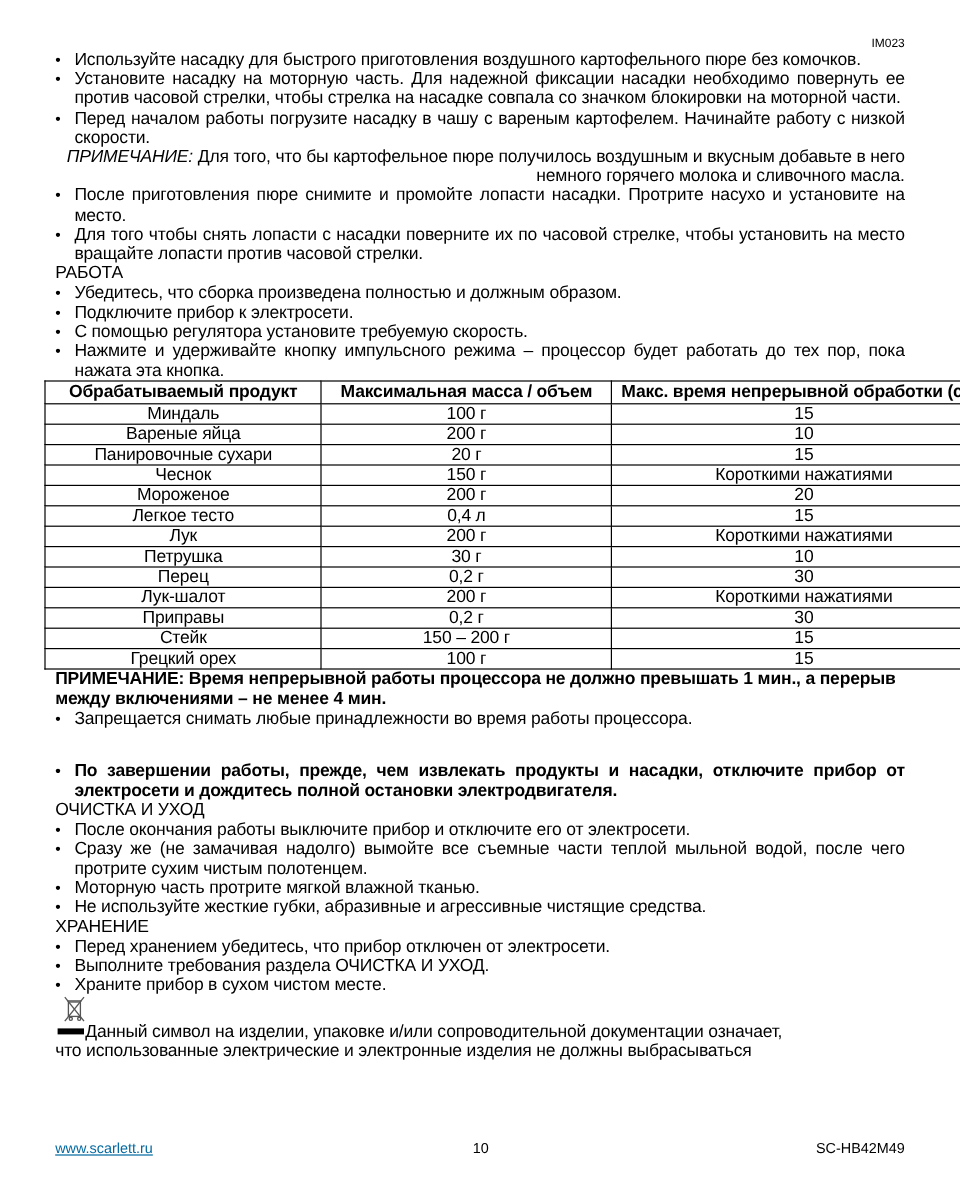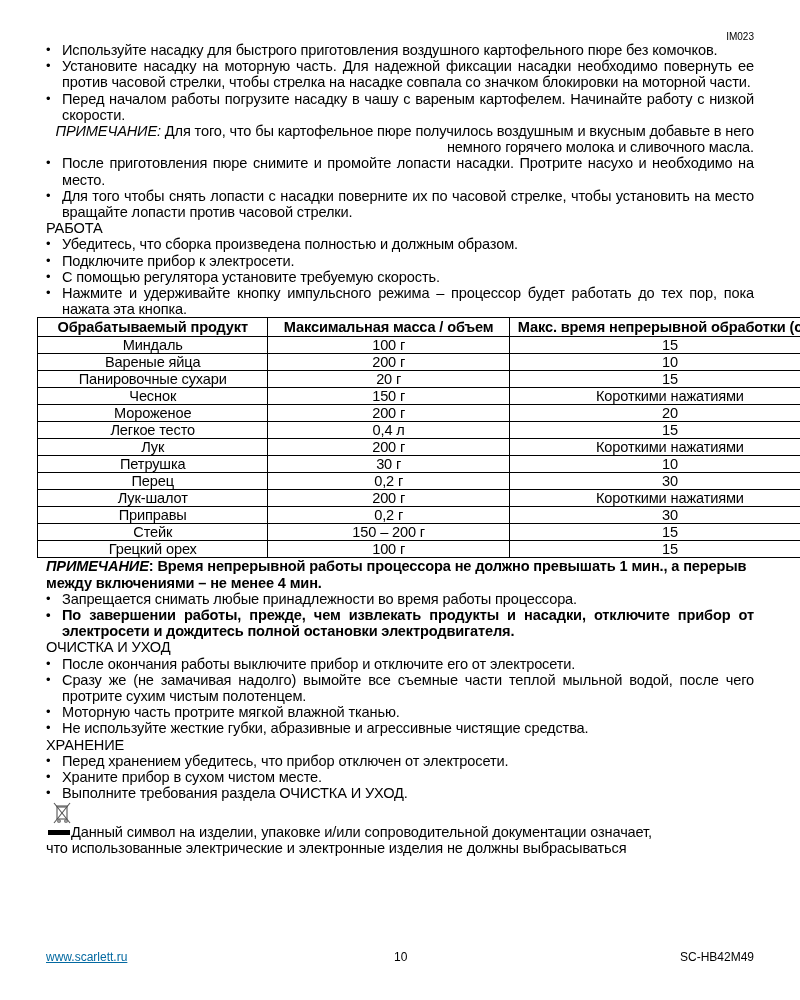--- a/index.html
+++ b/index.html
@@ -21,22 +21,22 @@
     position: relative; padding-left: 16px; text-align: justify;
   }
   .bullet::before {
     content: "•"; position: absolute; left: 0; top: 0;
     font-size: 13px;
   }
   .bullet-text { display: block; }
   .note { text-align: right; }
   .note .lbl { font-style: italic; }
   .heading { font-weight: normal; }
-  .bold { font-weight: bold; }
-  .bold-note .lbl { font-style: italic; font-weight: bold; }
+  .bold { font-weight: bold; margin-top: 28px; }
+  .bold-note .lbl { font-weight: bold; }
   .bold-note { font-weight: bold; }
 
   table.spec {
     border-collapse: collapse; width: 794px; margin-left: -9px;
     font-size: 14.6px; line-height: 16px; margin-top: 0px;
   }
   table.spec th, table.spec td {
     border: 1.5px solid #000; text-align: center; padding: 0 2px;
   }
   table.spec th { font-weight: bold; padding: 1px 2px; }
@@ -78,21 +78,21 @@
     </div>
   <div class="bullet">
       <span class="bullet-text">Перед началом работы погрузите насадку в чашу с вареным картофелем. Начинайте работу с низкой скорости.</span>
     </div>
 
   <div class="note">
     <span class="lbl">ПРИМЕЧАНИЕ:</span><span> Для того, что бы картофельное пюре получилось воздушным и вкусным добавьте в него немного горячего молока и сливочного масла.</span>
   </div>
 
   <div class="bullet">
-      <span class="bullet-text">После приготовления пюре снимите и промойте лопасти насадки. Протрите насухо и необходимо на место.</span>
+      <span class="bullet-text">После приготовления пюре снимите и промойте лопасти насадки. Протрите насухо и установите на место.</span>
     </div>
   <div class="bullet">
       <span class="bullet-text">Для того чтобы снять лопасти с насадки поверните их по часовой стрелке, чтобы установить на место вращайте лопасти против часовой стрелки.</span>
     </div>
 
   <div class="heading">РАБОТА</div>
   <div class="bullet">
       <span class="bullet-text">Убедитесь, что сборка произведена полностью и должным образом.</span>
     </div>
   <div class="bullet">
@@ -210,24 +210,24 @@
     </div>
   <div class="bullet">
       <span class="bullet-text">Не используйте жесткие губки, абразивные и агрессивные чистящие средства.</span>
     </div>
 
   <div class="heading">ХРАНЕНИЕ</div>
   <div class="bullet">
       <span class="bullet-text">Перед хранением убедитесь, что прибор отключен от электросети.</span>
     </div>
   <div class="bullet">
+      <span class="bullet-text">Выполните требования раздела ОЧИСТКА И УХОД.</span>
+    </div>
+  <div class="bullet">
       <span class="bullet-text">Храните прибор в сухом чистом месте.</span>
-    </div>
-  <div class="bullet">
-      <span class="bullet-text">Выполните требования раздела ОЧИСТКА И УХОД.</span>
     </div>
 
   <div class="weee">
     <svg class="weee-icon" viewBox="0 0 40 22" width="40" height="22">
       <g stroke="#555" stroke-width="1.1" fill="none">
         <line x1="4" y1="1" x2="20" y2="21"></line>
         <line x1="20" y1="1" x2="4" y2="21"></line>
         <rect x="7" y="5" width="10" height="12"></rect>
         <line x1="6" y1="4" x2="18" y2="4"></line>
         <circle cx="9" cy="19" r="1.3"></circle>

